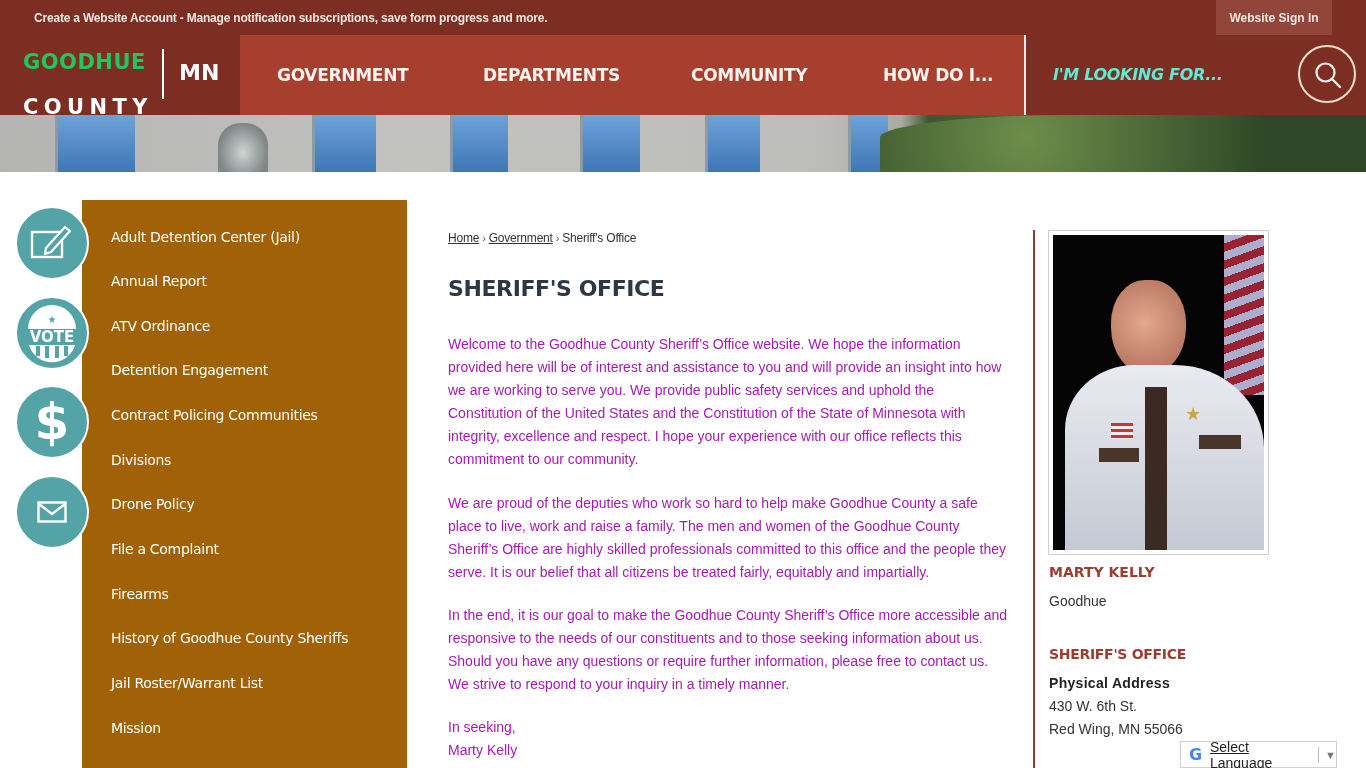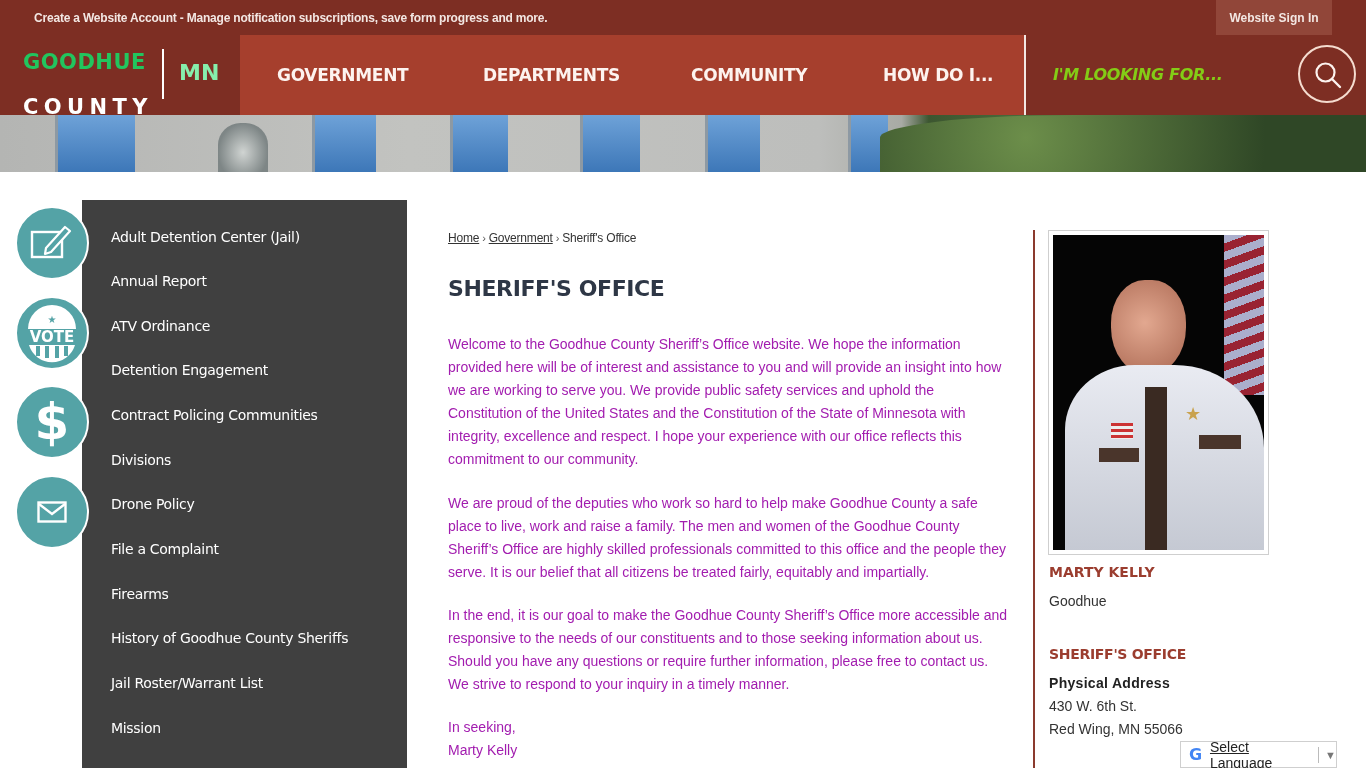--- a/index.html
+++ b/index.html
@@ -10,42 +10,42 @@
   .utility-bar { position: absolute; left: 0; top: 0; width: 1366px; height: 35px; background: #7d2e23; padding-left: 26px; }
   .utility-bar .account-link { position: absolute; left: 34px; top: 11px; color: #f3e7e3; font-size: 12px; font-weight: bold; letter-spacing: -0.2px; text-decoration: none; }
   .utility-bar .signin { position: absolute; left: 1216px; top: 0; width: 116px; height: 35px; background: #914639; color: #f3e7e3; font-size: 12px; font-weight: bold; display: flex; align-items: center; justify-content: center; }
 
   
   .header { position: absolute; left: 0; top: 35px; width: 1366px; height: 80px; background: #7d2e23; }
   .logo { position: absolute; left: 0; top: 0; width: 240px; height: 80px; background: #7d2e23; }
   .logo .line1 { position: absolute; left: 23px; top: 15px; color: #22c55e; font-family: "DejaVu Sans", sans-serif; font-weight: bold; font-size: 21px; letter-spacing: 0.5px; }
   .logo .line2 { position: absolute; left: 23px; top: 40px; color: #fff; font-family: "DejaVu Sans", sans-serif; font-weight: bold; font-size: 21px; letter-spacing: 5.4px; margin-top: 20px; }
   .logo .divider { position: absolute; left: 162px; top: 14px; width: 2px; height: 50px; background: #fff; }
-  .logo .mn { position: absolute; left: 179px; top: 25px; color: #86efac; font-family: "DejaVu Sans", sans-serif; font-weight: bold; font-size: 22px; }
+  .logo .mn { position: absolute; left: 179px; top: 25px; color: #ffffff; font-family: "DejaVu Sans", sans-serif; font-weight: bold; font-size: 22px; }
 
   .nav { position: absolute; left: 240px; top: 0; width: 786px; height: 80px; background: #a63f2d; display: flex; align-items: center; }
   .nav-item { position: absolute; top: 30px; color: #fdf3ef; font-family: "DejaVu Sans", sans-serif; font-weight: bold; font-size: 17px; letter-spacing: -0.3px; white-space: nowrap; }
   .nav-sep { position: absolute; left: 1024px; top: 0; width: 2px; height: 80px; background: #f3e7e3; }
 
   .search { position: absolute; left: 1026px; top: 0; width: 340px; height: 80px; background: #7d2e23; }
-  .search .placeholder { position: absolute; left: 27px; top: 30px; color: #84cc16; font-family: "DejaVu Sans", sans-serif; font-weight: bold; font-style: italic; font-size: 16px; letter-spacing: -0.3px; }
+  .search .placeholder { position: absolute; left: 27px; top: 30px; color: #5eead4; font-family: "DejaVu Sans", sans-serif; font-weight: bold; font-style: italic; font-size: 16px; letter-spacing: -0.3px; }
   .search .search-btn { position: absolute; left: 272px; top: 10px; width: 58px; height: 58px; border: 2px solid #f5dccf; border-radius: 50%; }
   .search .search-btn svg { position: absolute; left: 13px; top: 13px; }
 
   
   .banner { position: absolute; left: 0; top: 115px; width: 1366px; height: 57px; overflow: hidden;
     background: linear-gradient(90deg, #b4b5b3 0%, #c2c3c0 30%, #bdbebc 60%, #a8aaa4 66%, #3c5630 68%, #4a6b3a 75%, #3e5a30 85%, #567848 100%); }
   .banner .win { position: absolute; top: 0; height: 57px; background: linear-gradient(180deg, #6ea2d8, #3d77b8); border-left: 3px solid #8d99a3; }
   .banner .tree { position: absolute; top: 0; height: 57px; border-radius: 40% 0 0 0; background: radial-gradient(circle at 30% 40%, #6c8e4a, #2f4726 70%); }
 
   
   .quick { position: absolute; left: 15px; width: 74px; height: 74px; border-radius: 50%; background: #54a3a6; border: 2px solid #fff; display: flex; align-items: center; justify-content: center; z-index: 3; }
 
   
-  .sidebar { position: absolute; left: 82px; top: 200px; width: 325px; height: 568px; background: #404040; }
+  .sidebar { position: absolute; left: 82px; top: 200px; width: 325px; height: 568px; background: #a16207; }
   .sidebar a { position: absolute; left: 29px; color: #ffffff; font-family: "DejaVu Sans", sans-serif; font-size: 14px; letter-spacing: -0.3px; text-decoration: none; white-space: nowrap; }
 
   
   .breadcrumb { position: absolute; left: 448px; top: 231px; font-size: 12px; color: #333; letter-spacing: -0.2px; }
   .breadcrumb a { color: #333; text-decoration: underline; }
   .breadcrumb .sep { color: #555; margin: 0 3px; font-size: 11px; }
   .page-title { position: absolute; left: 448px; top: 276px; font-family: "DejaVu Sans", sans-serif; font-weight: bold; font-size: 22px; color: #2e3746; letter-spacing: -0.4px; }
   .para { position: absolute; left: 448px; width: 560px; font-size: 14px; line-height: 23px; color: #a21caf; }
 
   

